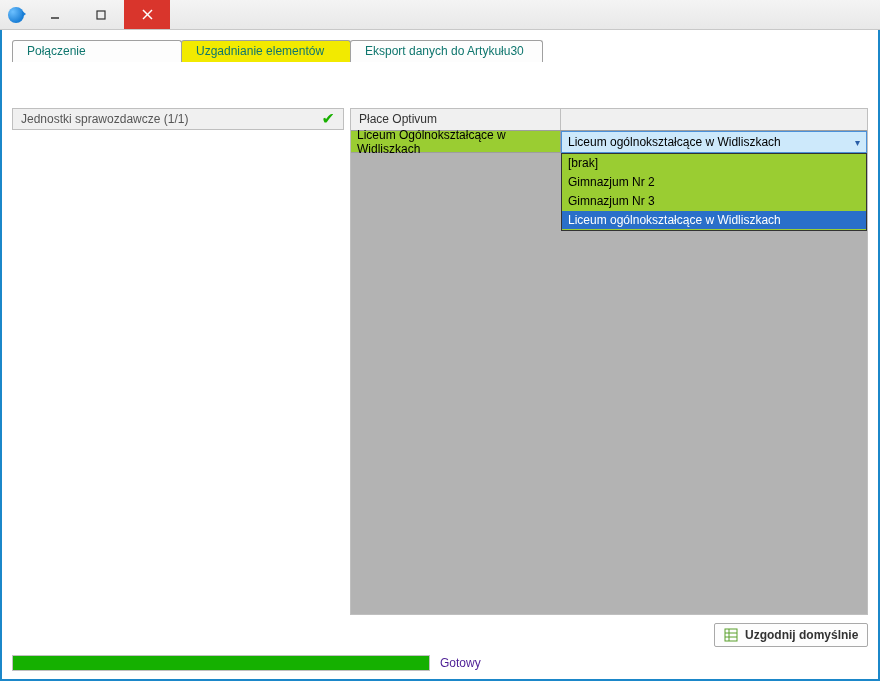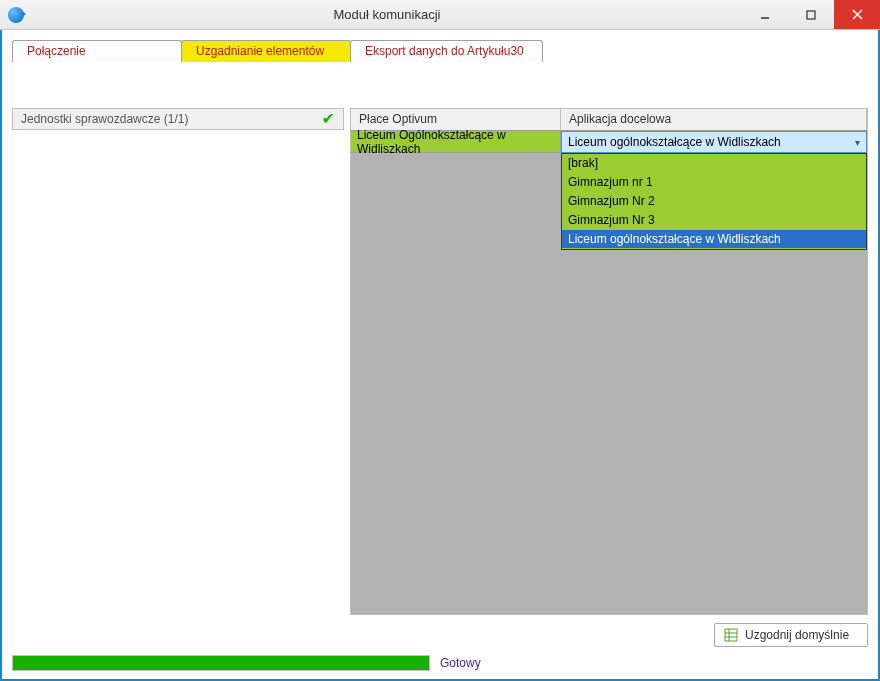--- a/index.html
+++ b/index.html
@@ -79,21 +79,21 @@
     margin-bottom: 2px;
   }
   .tab {
     border: 1px solid #a0a0a0;
     border-bottom: none;
     background: #fdfdfd;
     padding: 3px 18px 4px 14px;
     min-width: 170px;
     border-radius: 3px 3px 0 0;
     margin-right: -1px;
-    color: #b91c1c;
+    color: #0f766e;
   }
   .tab.active {
     background: #f2ea00;
   }
 
   
   .content {
     flex: 1;
     display: flex;
     gap: 6px;
@@ -217,20 +217,21 @@
     height: 24px;
     background: #fdfdfd;
     border: 1px solid #a9a9a9;
     display: flex;
     align-items: center;
     justify-content: flex-start;
     padding: 0 8px;
     gap: 6px;
     color: #333;
     border-radius: 2px;
+    font-weight: bold;
   }
   .btn.highlight {
     outline: 2px solid #e11;
     outline-offset: 0;
   }
   .btn .btn-icon {
     width: 16px; height: 16px;
     display: inline-flex;
     align-items: center;
     justify-content: center;
@@ -259,21 +260,20 @@
   }
   .status-text {
     color: #4c1d95;
   }
 </style>
 </head>
 <body>
 
 <div class="titlebar">
   <span class="appicon"></span>
-  <div class="title">Moduł komunikacji</div>
   <div class="win-controls">
     <div class="win-btn">
       <svg width="10" height="10">
           <line x1="1" y1="8" x2="9" y2="8" stroke="#333" stroke-width="1.5"></line>
         </svg>
     </div>
     <div class="win-btn">
       <svg width="10" height="10">
           <rect x="1" y="1" width="8" height="8" fill="none" stroke="#333" stroke-width="1.2"></rect>
         </svg>
@@ -301,33 +301,31 @@
       <div class="left-header">
         <span>Jednostki sprawozdawcze (1/1)</span>
         <span class="spacer"></span>
         <span class="check">✔</span>
       </div>
     </div>
 
     <div class="right-panel">
       <div class="grid-header">
         <div class="col col-a">Płace Optivum</div>
-        <div class="col col-b">Aplikacja docelowa</div>
       </div>
       <div class="grid-row">
         <div class="cell cell-a">Liceum Ogólnokształcące w Widliszkach</div>
         <div class="cell cell-b">
           <span>Liceum ogólnokształcące w Widliszkach</span>
           <span class="arrow">▾</span>
         </div>
       </div>
 
       <div class="dropdown">
         <div class="dd-item">[brak]</div>
-        <div class="dd-item">Gimnazjum nr 1</div>
         <div class="dd-item">Gimnazjum Nr 2</div>
         <div class="dd-item">Gimnazjum Nr 3</div>
         <div class="dd-item selected">Liceum ogólnokształcące w Widliszkach</div>
       </div>
     </div>
 
   </div>
 
   <div class="footer">
     <div class="footer-row">

